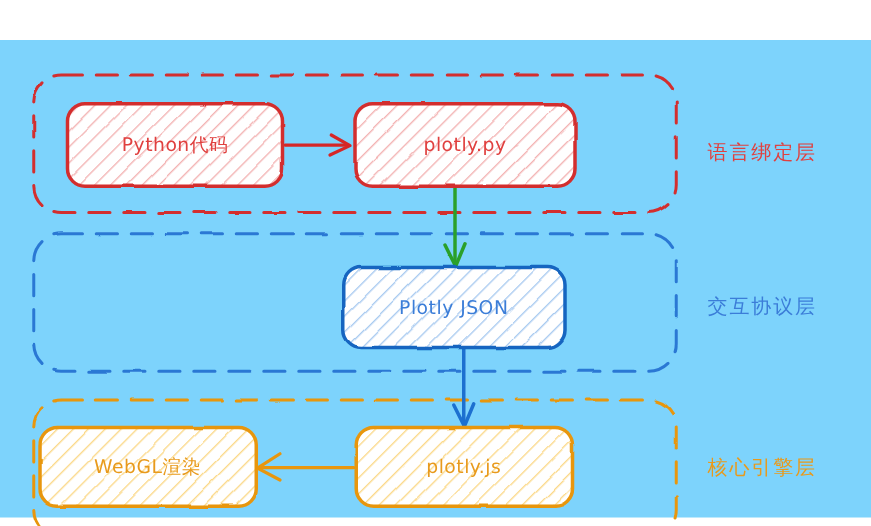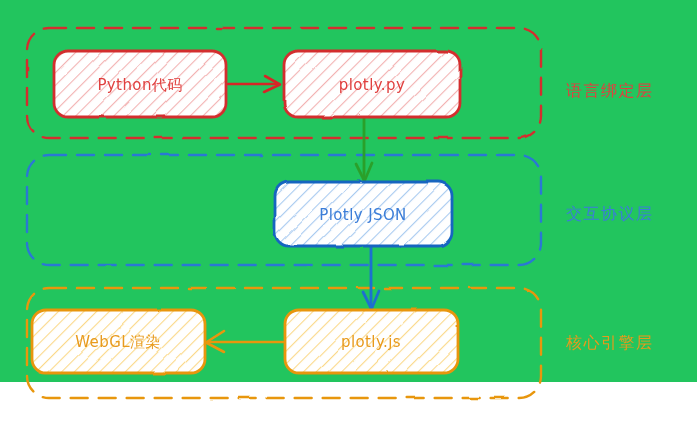--- a/index.html
+++ b/index.html
@@ -10,21 +10,22 @@
   body {
     width: 697px;
     height: 421px;
     overflow: hidden;
     font-family: "DejaVu Sans", sans-serif;
   }
   #canvas {
     position: relative;
     width: 697px;
     height: 382px;
-    background: #22c55e;
+    background: #7dd3fc;
+    margin-top: 32px;
   }
   svg#diagram {
     position: absolute;
     left: 0;
     top: 0;
     width: 697px;
     height: 421px;
   }
   .node-label {
     font-family: "DejaVu Sans", sans-serif;

